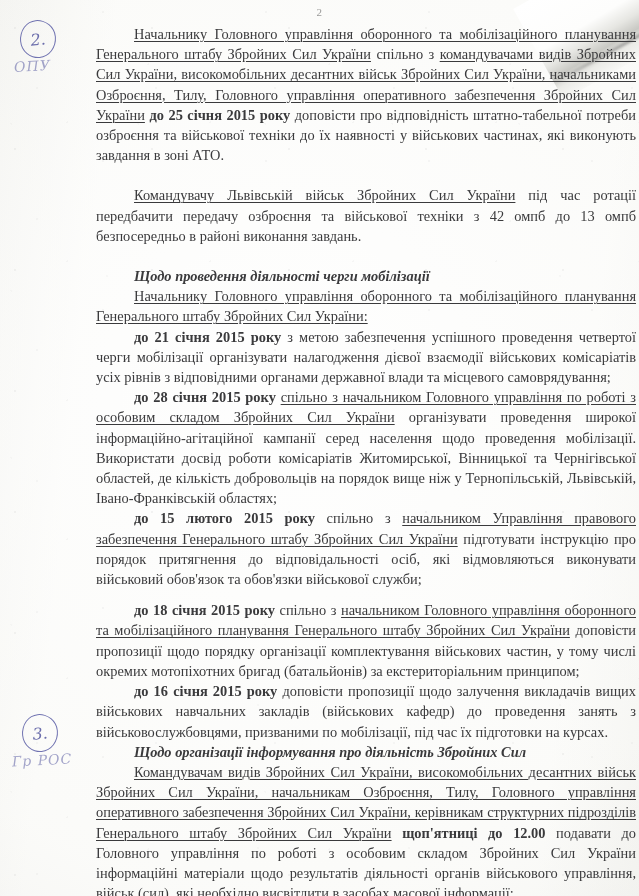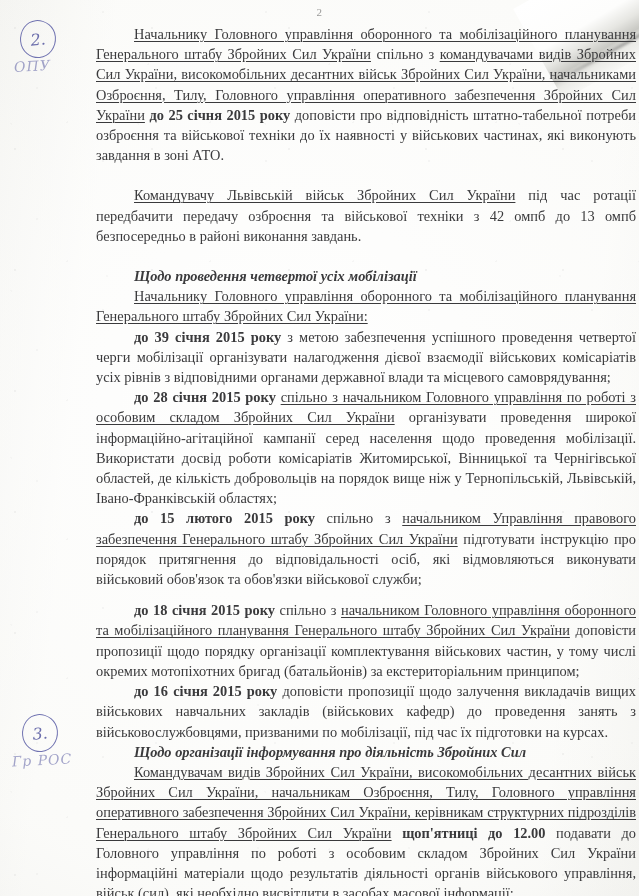--- a/index.html
+++ b/index.html
@@ -173,28 +173,28 @@
     </p>
 
     <div class="spacer"></div>
 
     <p>
       <u>Командувачу Львівській військ Збройних Сил України</u> під час ротації передбачити передачу озброєння та військової техніки з 42 омпб до 13 омпб безпосередньо в районі виконання завдань.
     </p>
 
     <div class="spacer"></div>
 
-    <p class="heading">Щодо проведення четвертої усіх мобілізації</p>
+    <p class="heading">Щодо проведення діяльності черги мобілізації</p>
 
     <p>
       <u>Начальнику Головного управління оборонного та мобілізаційного планування Генерального штабу Збройних Сил України:</u>
     </p>
 
     <p>
-      <b>до 39 січня 2015 року</b> з метою забезпечення успішного проведення четвертої черги мобілізації організувати налагодження дієвої взаємодії військових комісаріатів усіх рівнів з відповідними органами державної влади та місцевого самоврядування;
+      <b>до 21 січня 2015 року</b> з метою забезпечення успішного проведення четвертої черги мобілізації організувати налагодження дієвої взаємодії військових комісаріатів усіх рівнів з відповідними органами державної влади та місцевого самоврядування;
     </p>
 
     <p>
       <b>до 28 січня 2015 року</b> <u>спільно з начальником Головного управління по роботі з особовим складом Збройних Сил України</u> організувати проведення широкої інформаційно-агітаційної кампанії серед населення щодо проведення мобілізації. Використати досвід роботи комісаріатів Житомирської, Вінницької та Чернігівської областей, де кількість добровольців на порядок вище ніж у Тернопільській, Львівській, Івано-Франківській областях;
     </p>
 
     <p>
       <b>до 15 лютого 2015 року</b> спільно з <u>начальником Управління правового забезпечення Генерального штабу Збройних Сил України</u> підготувати інструкцію про порядок притягнення до відповідальності осіб, які відмовляються виконувати військовий обов'язок та обов'язки військової служби;
     </p>
 

